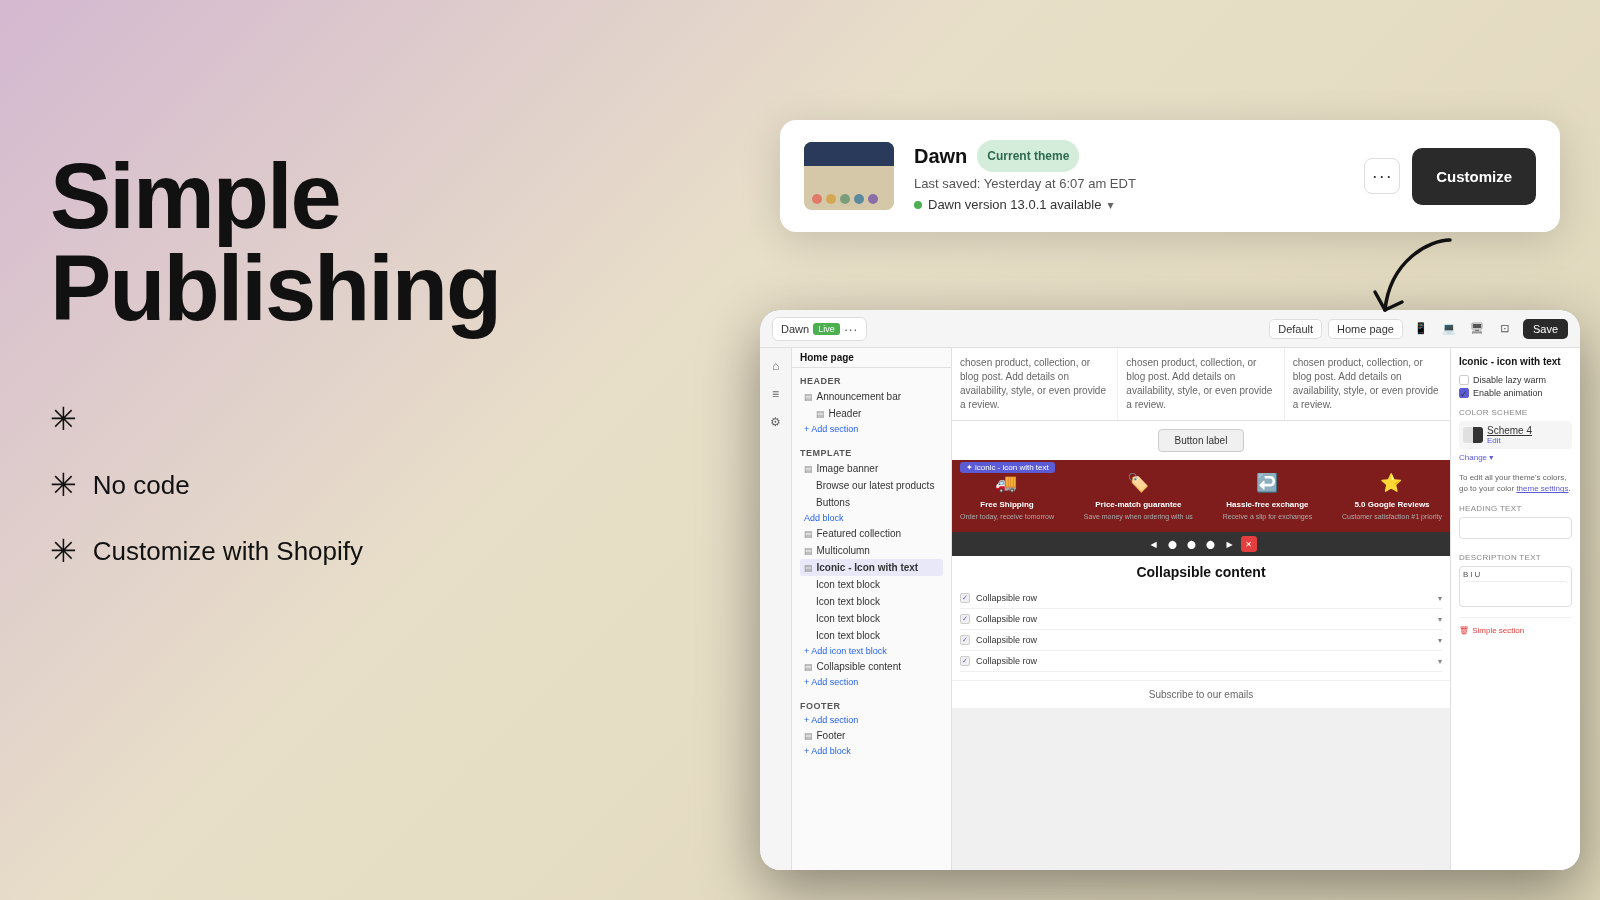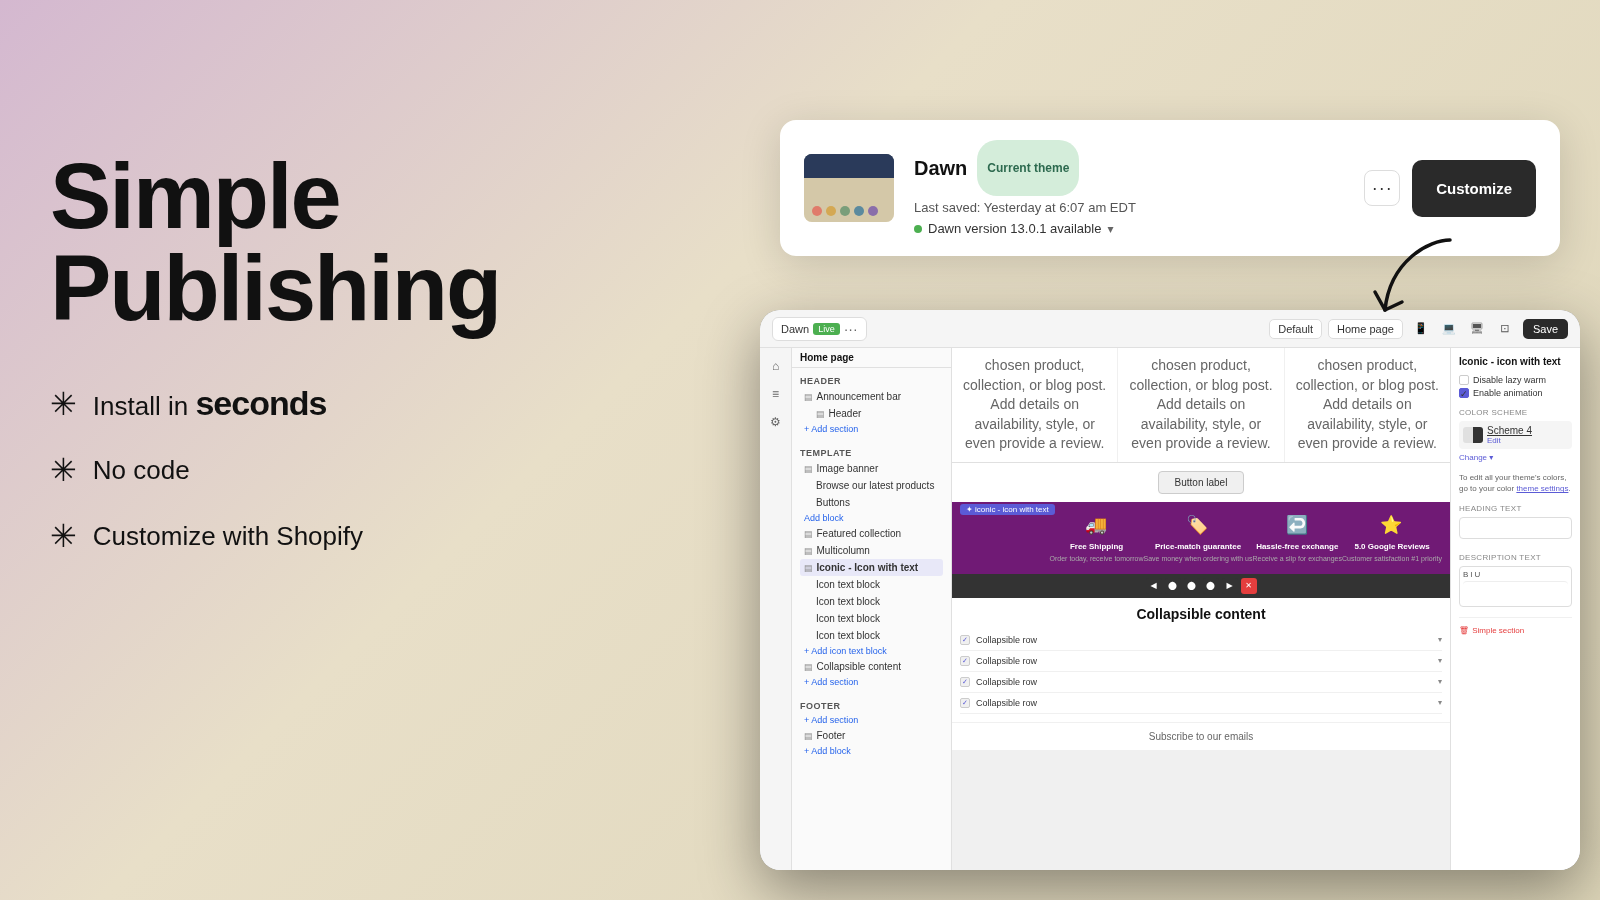--- a/index.html
+++ b/index.html
@@ -19,21 +19,21 @@
       left: 50px;
       top: 150px;
       width: 480px;
     }
 
     .main-heading {
       font-size: 92px;
       font-weight: 900;
       line-height: 1.0;
       color: #111;
-      margin-bottom: 50px;
+      margin-bottom: 66px;
       letter-spacing: -2px;
     }
 
     .features-list {
       list-style: none;
       display: flex;
       flex-direction: column;
       gap: 28px;
     }
 
@@ -132,21 +132,21 @@
       font-size: 20px;
       font-weight: 700;
       color: #111;
     }
 
     .current-theme-badge {
       background: #d4edda;
       color: #2d6a4f;
       font-size: 12px;
       font-weight: 600;
-      padding: 21px 10px;
+      padding: 9px 10px;
       border-radius: 20px;
       text-align: center;
     }
 
     .last-saved {
       font-size: 13px;
       color: #555;
       margin-bottom: 6px;
     }
 
@@ -414,47 +414,46 @@
 
     .canvas-col {
       flex: 1;
       padding: 8px;
       border-right: 1px solid #f0f0f0;
     }
 
     .canvas-col:last-child { border-right: none; }
 
     .canvas-col-text {
-      font-size: 14px;
+      font-size: 10px;
       color: #666;
       line-height: 1.4;
-      text-align: center;
     }
 
     .canvas-button-row {
       display: flex;
       justify-content: center;
       padding: 8px;
       background: white;
     }
 
     .canvas-button {
       background: #f0f0f0;
       border: 1px solid #ccc;
       border-radius: 4px;
       padding: 5px 16px;
       font-size: 10px;
       color: #333;
     }
 
     
     .canvas-dark-banner {
-      background: #701a75;
-      display: flex;
-      justify-content: flex-end;
+      background: #7f1d1d;
+      display: flex;
+      justify-content: space-between;
       padding: 12px 8px;
       position: relative;
     }
 
     .banner-item {
       display: flex;
       flex-direction: column;
       align-items: center;
       gap: 4px;
       color: white;
@@ -716,23 +715,20 @@
 <body>
 
 <div class="left-section">
   <h1 class="main-heading">
     <span>Simple</span><br>
     <span>Publishing</span>
   </h1>
   <ul class="features-list">
     <li class="feature-item">
       <span class="feature-bullet">✳</span>
-      <span>
-        <span class="feature-text-normal">Install in </span><span class="feature-text-bold" style="font-size:34px; letter-spacing:-1px;">seconds</span>
-      </span>
     </li>
     <li class="feature-item">
       <span class="feature-bullet">✳</span>
       <span class="feature-text-normal">No code</span>
     </li>
     <li class="feature-item">
       <span class="feature-bullet">✳</span>
       <span class="feature-text-normal">Customize with Shopify</span>
     </li>
   </ul>

